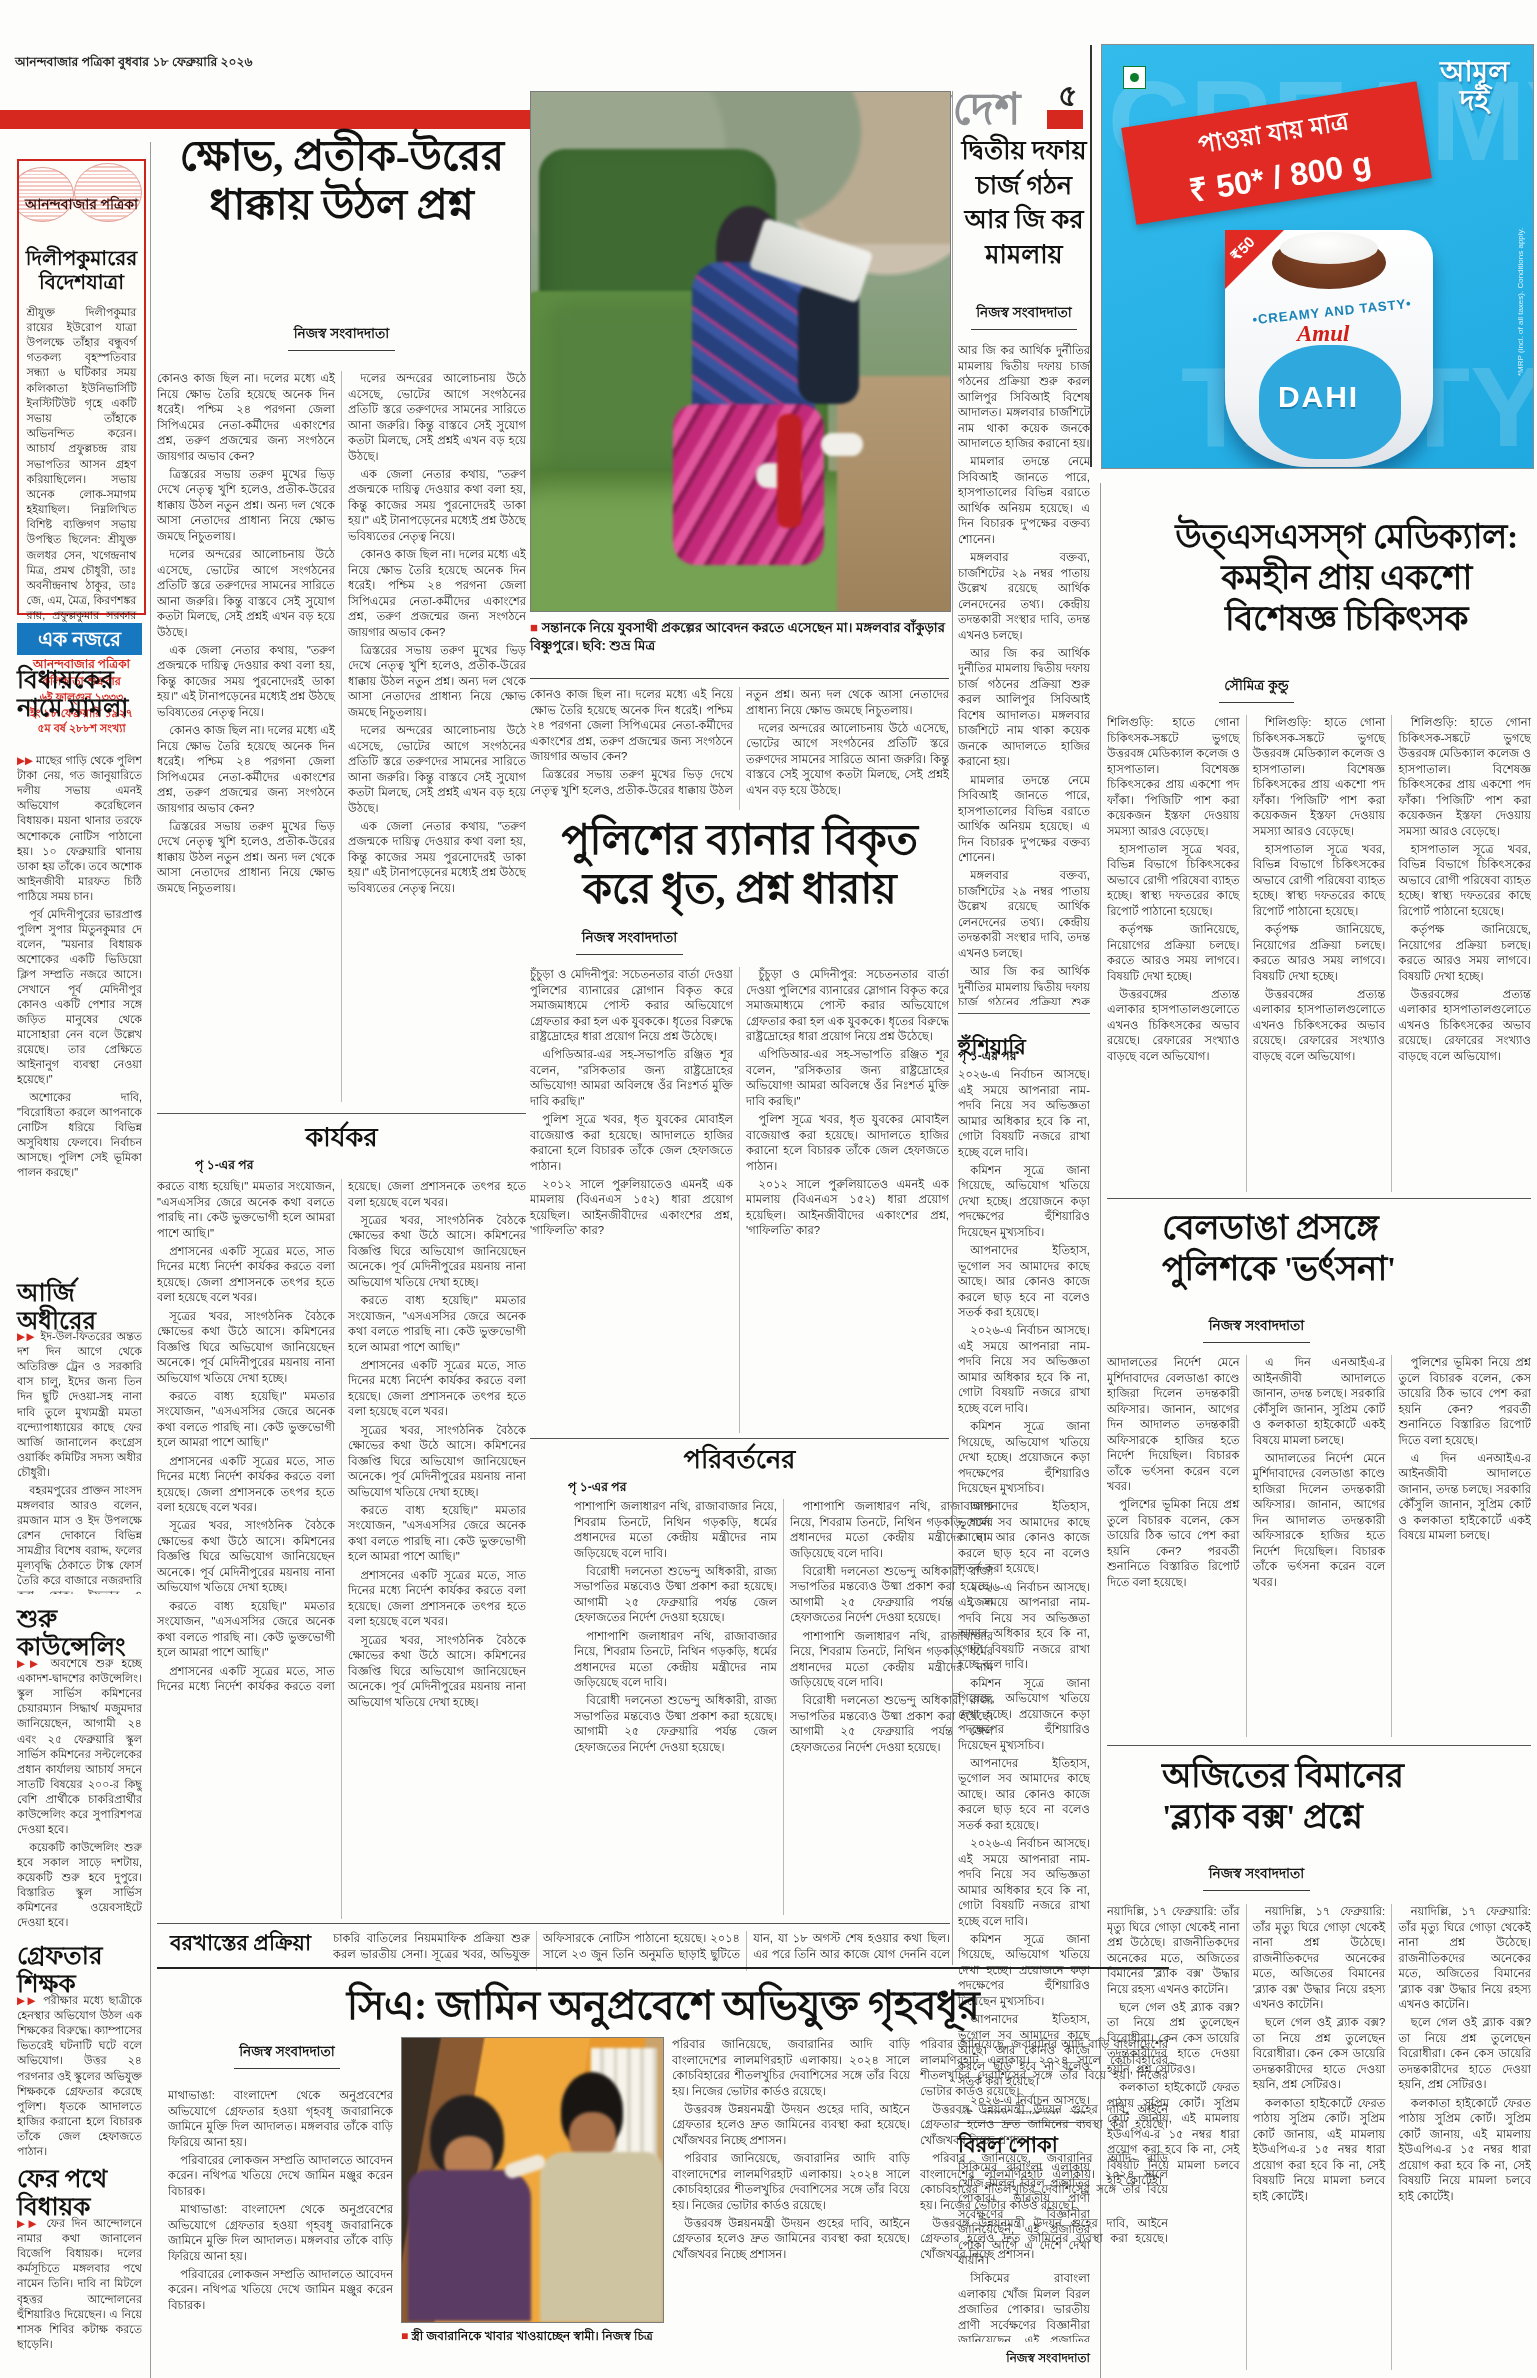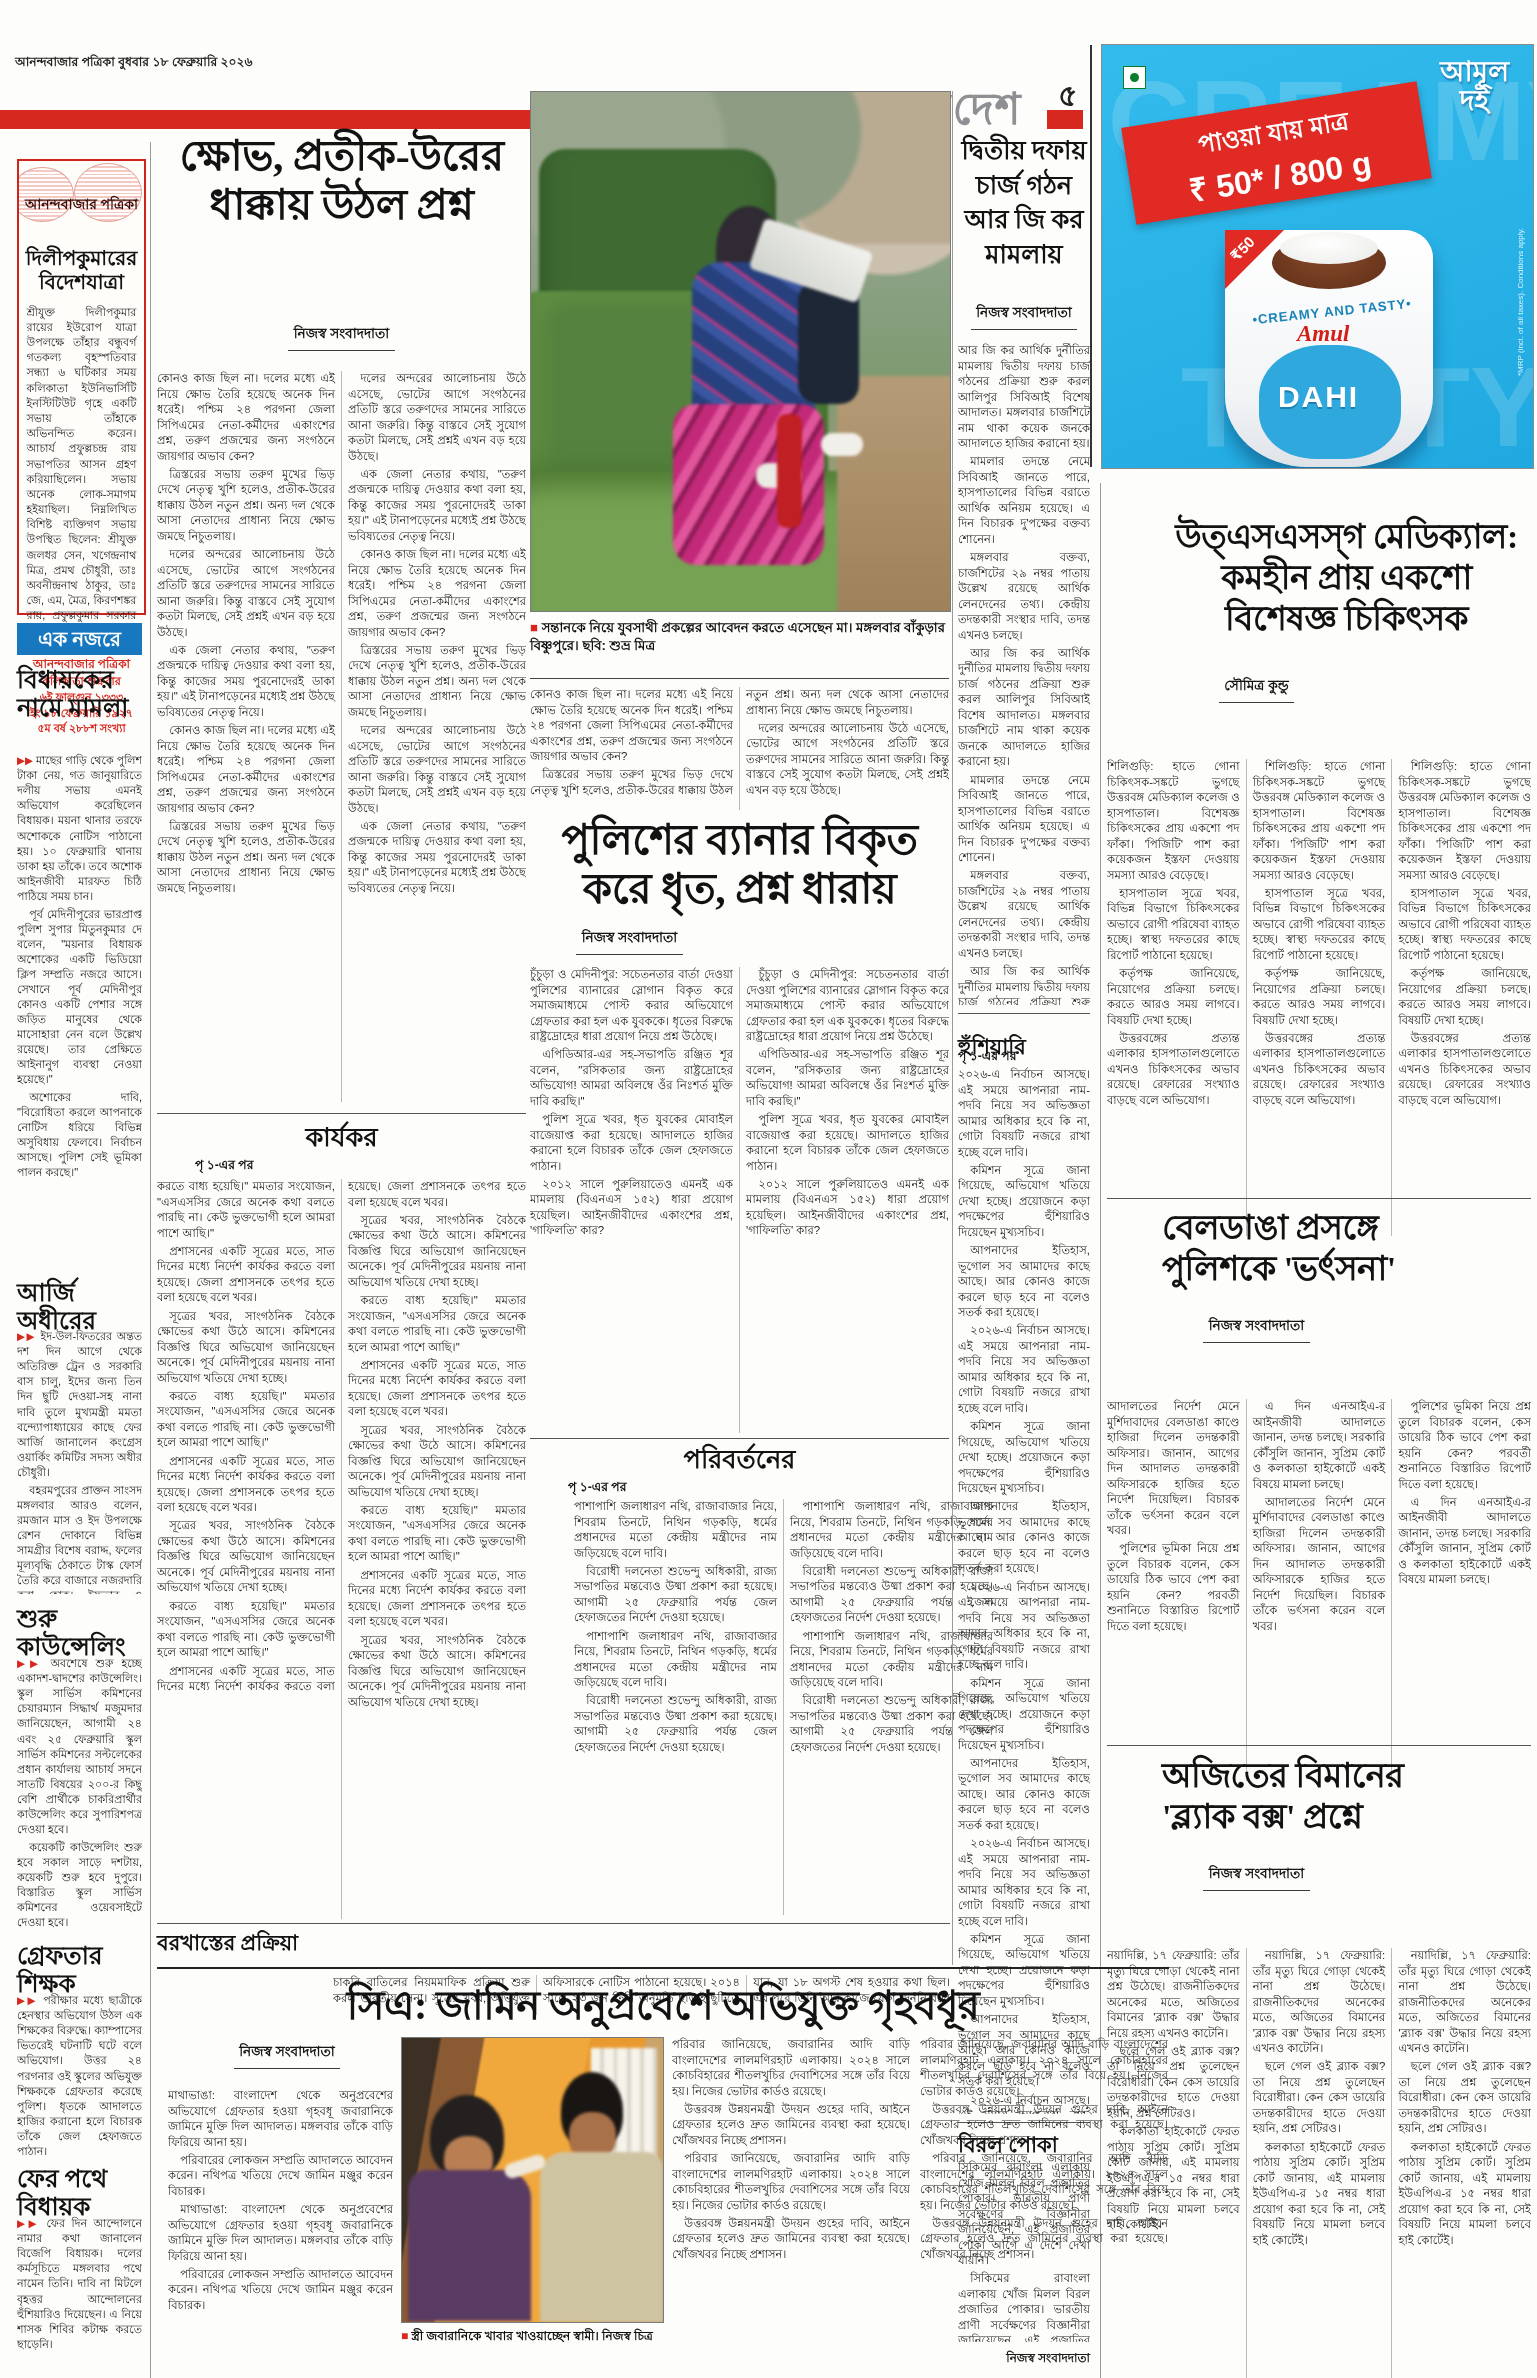--- a/index.html
+++ b/index.html
@@ -1,19 +1,19 @@
 <!DOCTYPE html>
 <html style="font-size:15px"><head>
 <meta charset="utf-8">
 <style>
   html,body{margin:0;padding:0;background:#e8e8e4;}
   #paper{position:relative;width:1538px;height:2378px;background:#fdfdfb;margin:0 auto;overflow:hidden;
          font-family:"Liberation Sans","DejaVu Sans",sans-serif;color:#1b1b1b;}
   .abs{position:absolute;}
-  .serifhead{font-family:"Liberation Serif","DejaVu Serif",serif;font-weight:700;color:#121212;}
+  .serifhead{font-family:"Liberation Serif","DejaVu Serif",serif;font-weight:700;color:#121212;text-align:center;}
   .rule-h{position:absolute;background:#2a2a2a;height:1.9px;}
   .rule-v{position:absolute;background:#9a9a9a;width:0.9px;}
   .rule-v.dark{background:#333;width:1.9px;}
   
   .topdate{font-size:12.3px;font-weight:700;color:#222;}
   .redbar{background:#d7281f;}
   .sectiontitle{font-size:44px;font-weight:800;color:#8e9093;letter-spacing:0.9px;
                 font-family:"Liberation Serif","DejaVu Serif",serif;}
   .pagenum{font-size:30px;font-weight:700;color:#222;font-family:"Liberation Serif",serif;}
   
@@ -21,21 +21,21 @@
   .hl-xl{font-size:34px;line-height:1.2;text-align:center;}
   .hl-l{font-size:25.6px;line-height:1.25;text-align:center;}
   .byline{text-align:center;font-weight:700;font-size:13.7px;color:#151515;}
   .byline span{display:inline-block;border-bottom:1.9px solid #3a3a3a;padding:0 5.7px 3.8px;}
   .cont-mark{font-weight:700;font-size:12.3px;color:#111;text-align:left;}
   
   .body{font-size:11.4px;line-height:1.36;text-align:justify;overflow:hidden;color:#222;}
   .body p{margin:0 0 2.8px 0;text-indent:12.3px;}
   .body p:first-child{text-indent:0;}
   .cols2{columns:2;column-gap:13.2px;column-rule:0.9px solid #b9b9b9;}
-  .cols3{columns:3;column-gap:13.2px;column-rule:0.9px solid #b9b9b9;margin-top:44px;}
+  .cols3{columns:3;column-gap:13.2px;column-rule:0.9px solid #b9b9b9;}
   .bulleted p:first-child::before{content:"▶▶ ";color:#d7281f;font-size:10.4px;}
   .caption{font-size:13.2px;font-weight:700;line-height:1.35;color:#111;}
   .capsq{color:#d7281f;}
   .endcredit{font-weight:700;font-size:12px;text-align:right;}
   
   .archivebox{border:2.8px solid #cf231d;background:#fffdfa;}
   .arch-logo{position:relative;height:81px;overflow:hidden;}
   .blob{position:absolute;border-radius:50%;background:
         repeating-linear-gradient(0deg,#f3c4bd 0 1.9px,#fff 1.9px 3.8px);opacity:.9;border:0.9px solid #e0988f;}
   .arch-logo-text{position:absolute;left:0;right:0;top:32px;text-align:center;font-weight:800;

